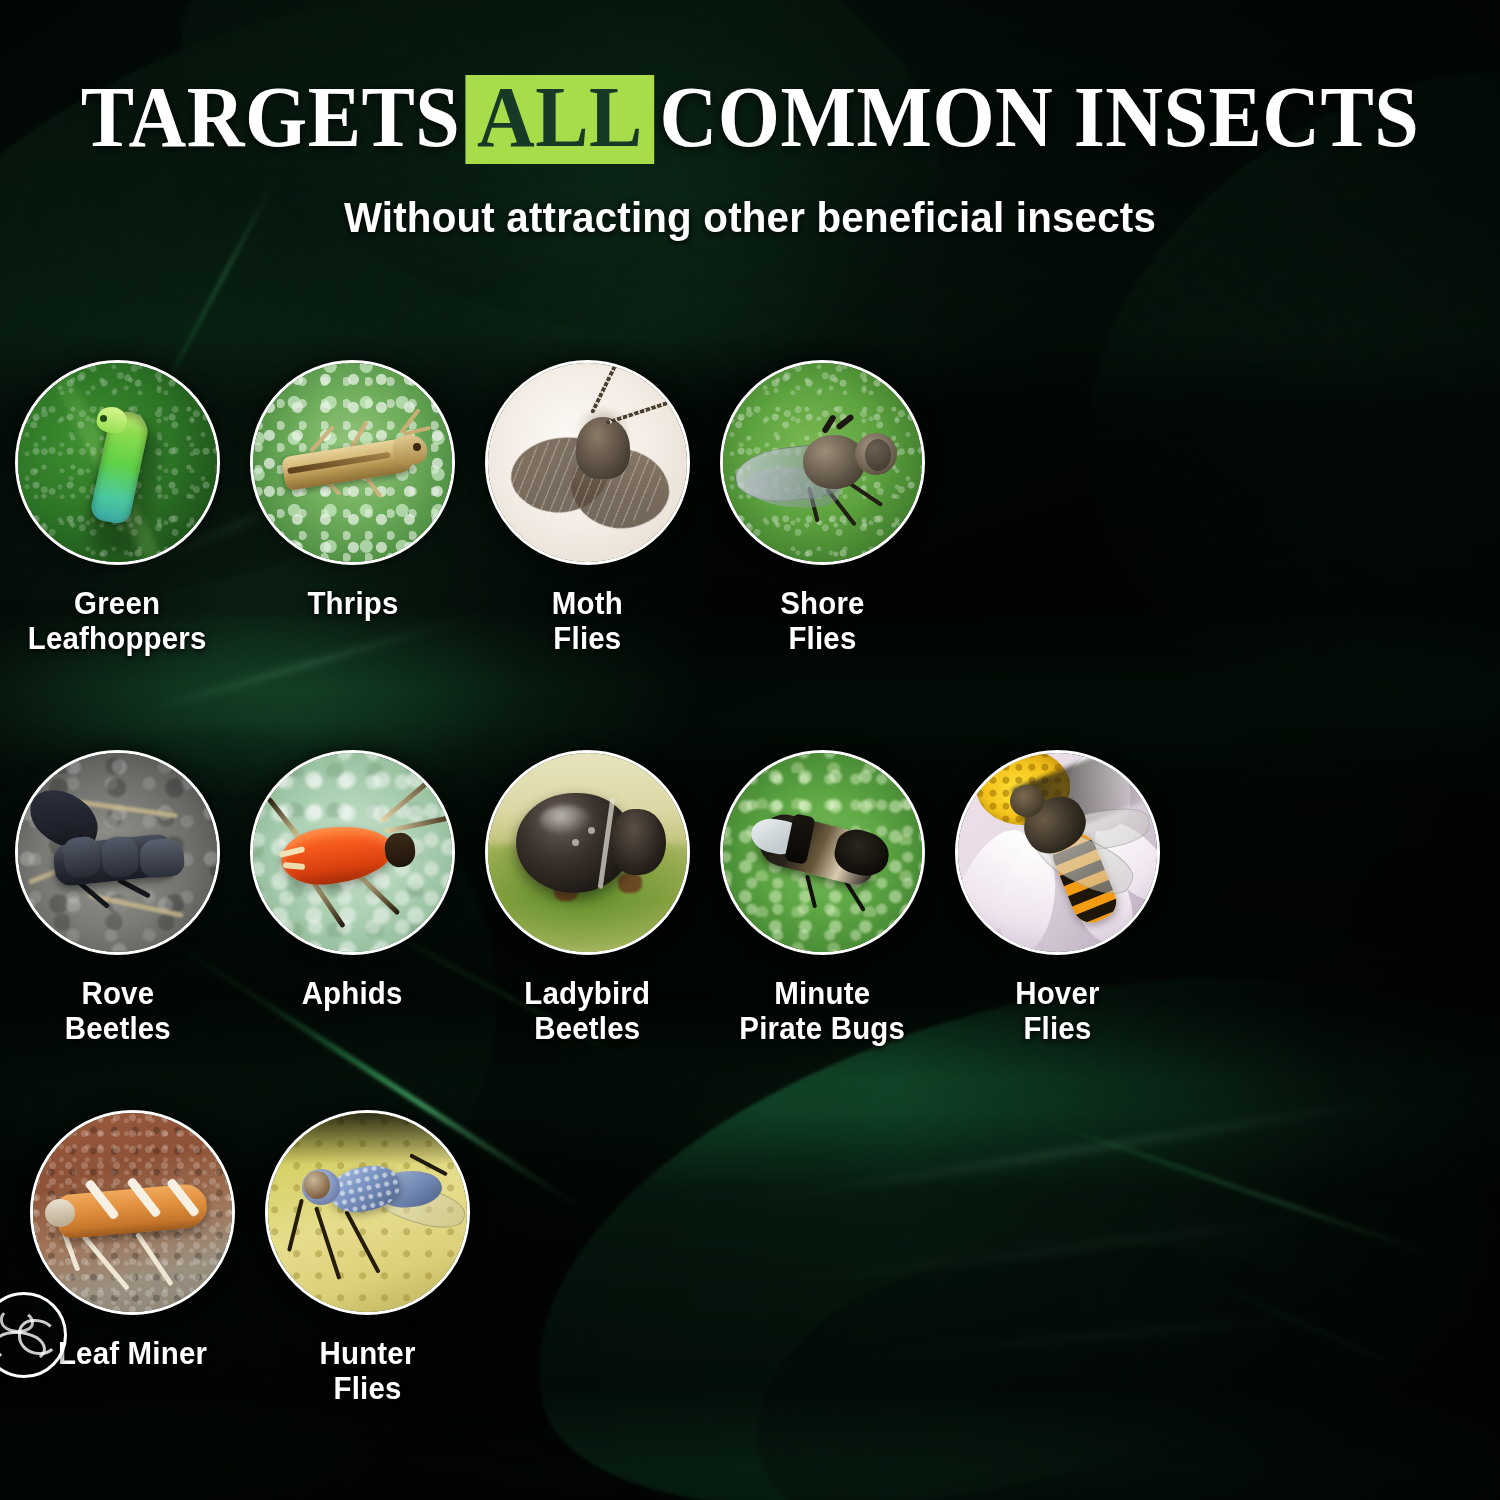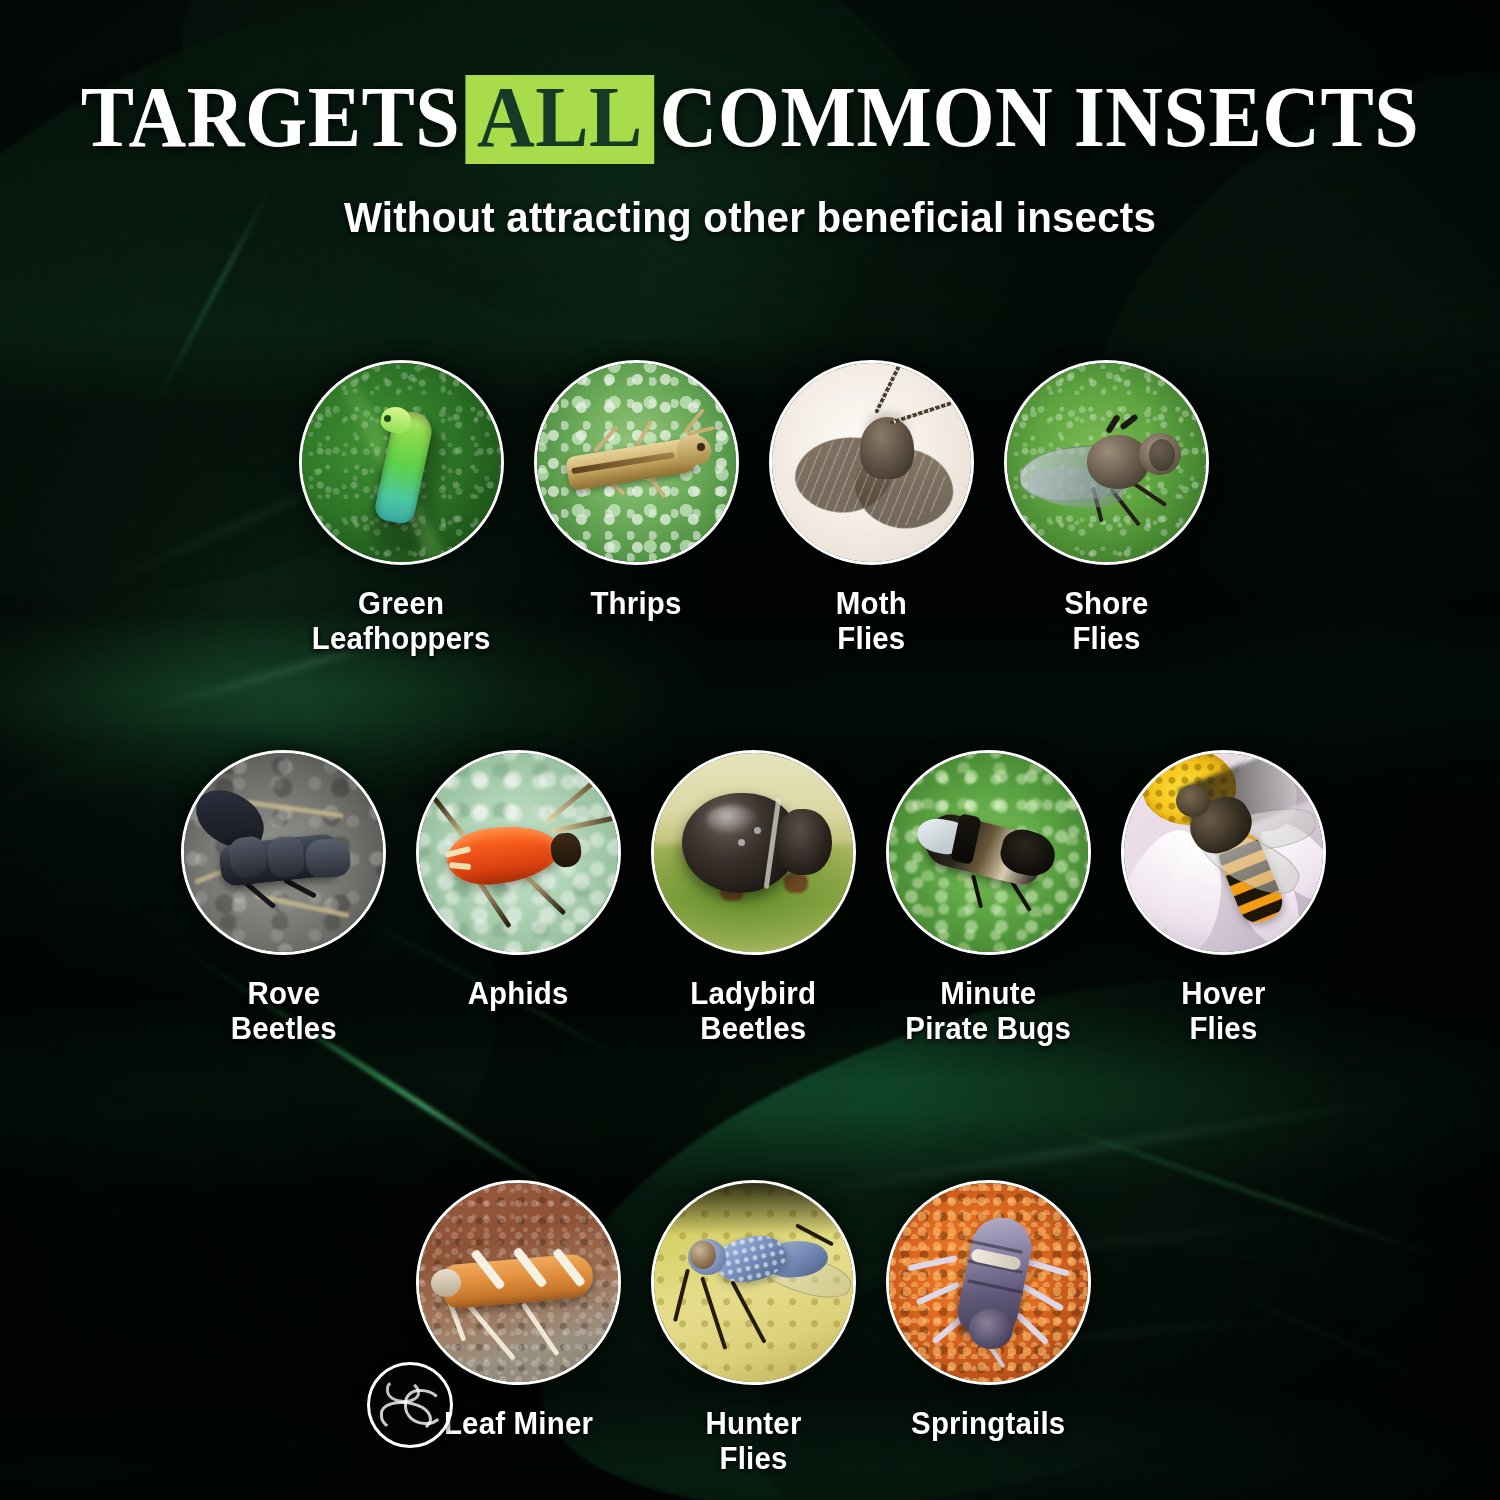--- a/index.html
+++ b/index.html
@@ -162,26 +162,24 @@
   .grid {
     position: absolute;
     left: 0; right: 0;
     top: 0;
     z-index: 6;
   }
   .row {
     position: absolute;
     left: 0; right: 0;
     display: flex;
-    justify-content: center;
-    margin-left: 7px;
   }
   .row-1 { top: 360px; }
   .row-2 { top: 750px; }
-  .row-3 { top: 1180px; }
+  .row-3 { top: 1110px; padding-left: 15px; }
 
   .cell {
     width: 235px;
     display: flex;
     flex-direction: column;
     align-items: center;
     position: relative;
   }
 
   .bubble {
@@ -1213,38 +1211,17 @@
             <div class="sp hf-speck"></div>
             <div class="sp hf-head"></div>
             <div class="sp hf-eye"></div>
             <div class="sp hf-bristle"></div>
           </div>
         </div>
         <div class="caption">Hunter
 Flies</div>
       </div>
 
-      <div class="cell">
-        <div class="bubble">
-          <div class="scene s-springtail">
-            <div class="st-grain"></div>
-            <div class="sp st-l1 st-leg"></div>
-            <div class="sp st-l2 st-leg"></div>
-            <div class="sp st-l3 st-leg"></div>
-            <div class="sp st-r1 st-leg"></div>
-            <div class="sp st-r2 st-leg"></div>
-            <div class="sp st-r3 st-leg"></div>
-            <div class="sp st-ant"></div>
-            <div class="sp st-body"></div>
-            <div class="st-seg st-sg1"></div>
-            <div class="st-seg st-sg2"></div>
-            <div class="st-seg st-sg3"></div>
-            <div class="sp st-band"></div>
-            <div class="sp st-head"></div>
-          </div>
-        </div>
-        <div class="caption">Springtails</div>
-      </div>
 
     </div>
 
   </div>
 </div>
 
 </body></html>

